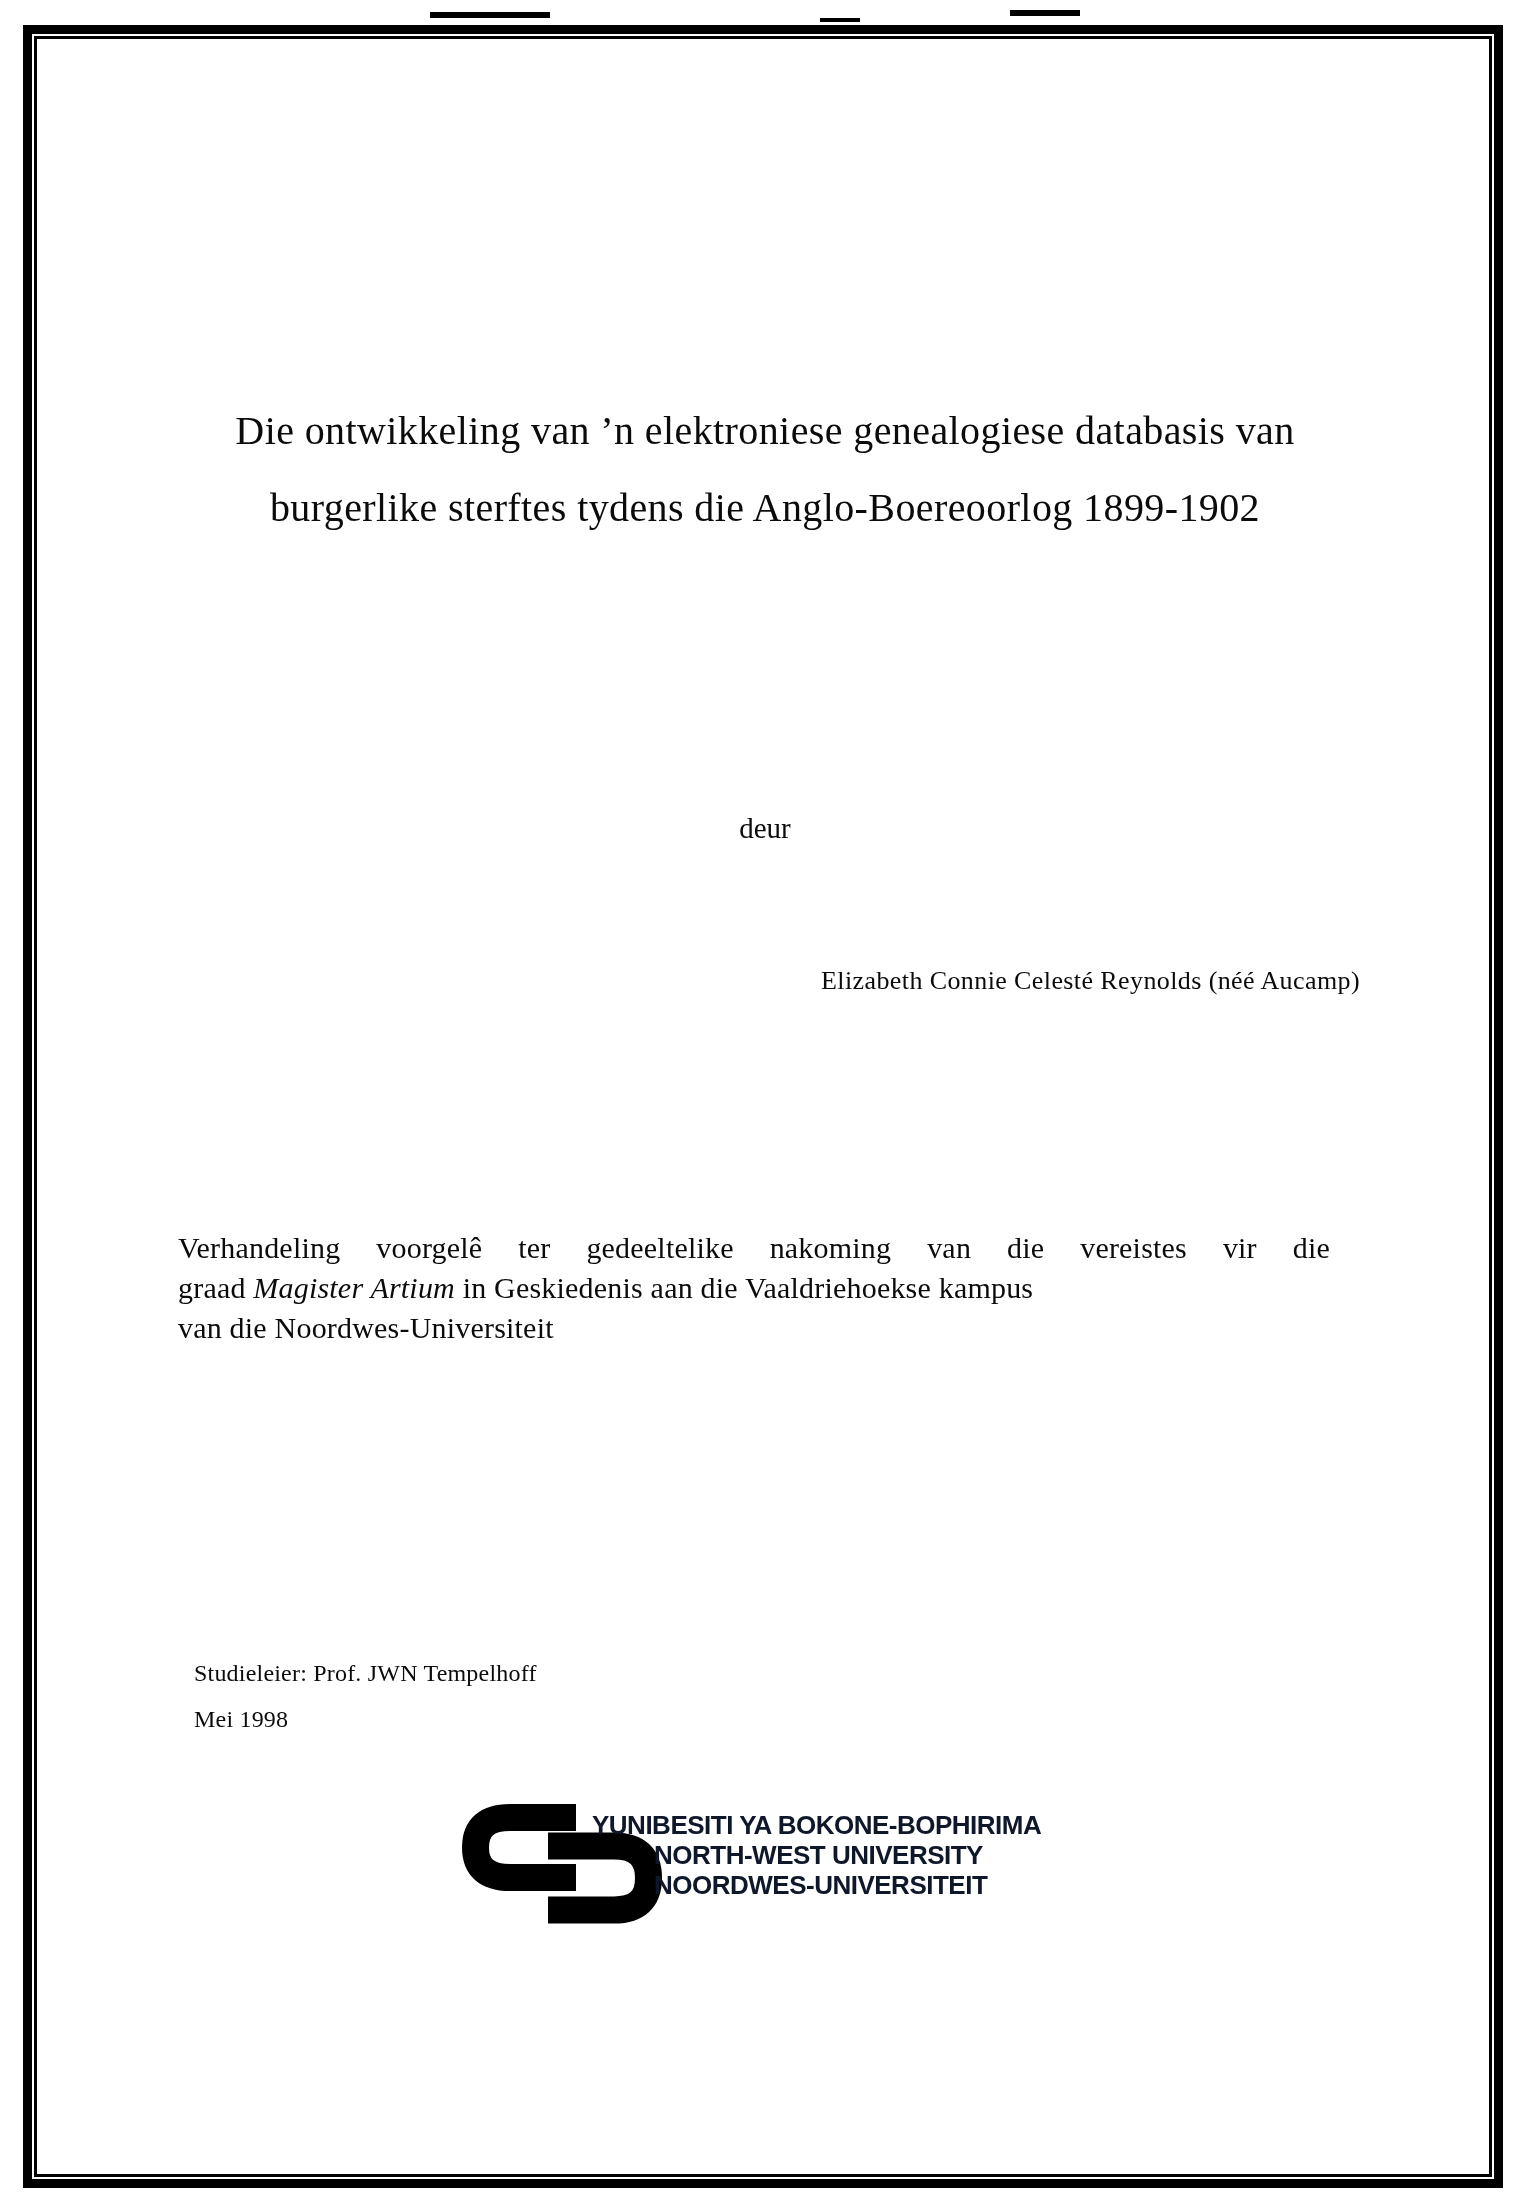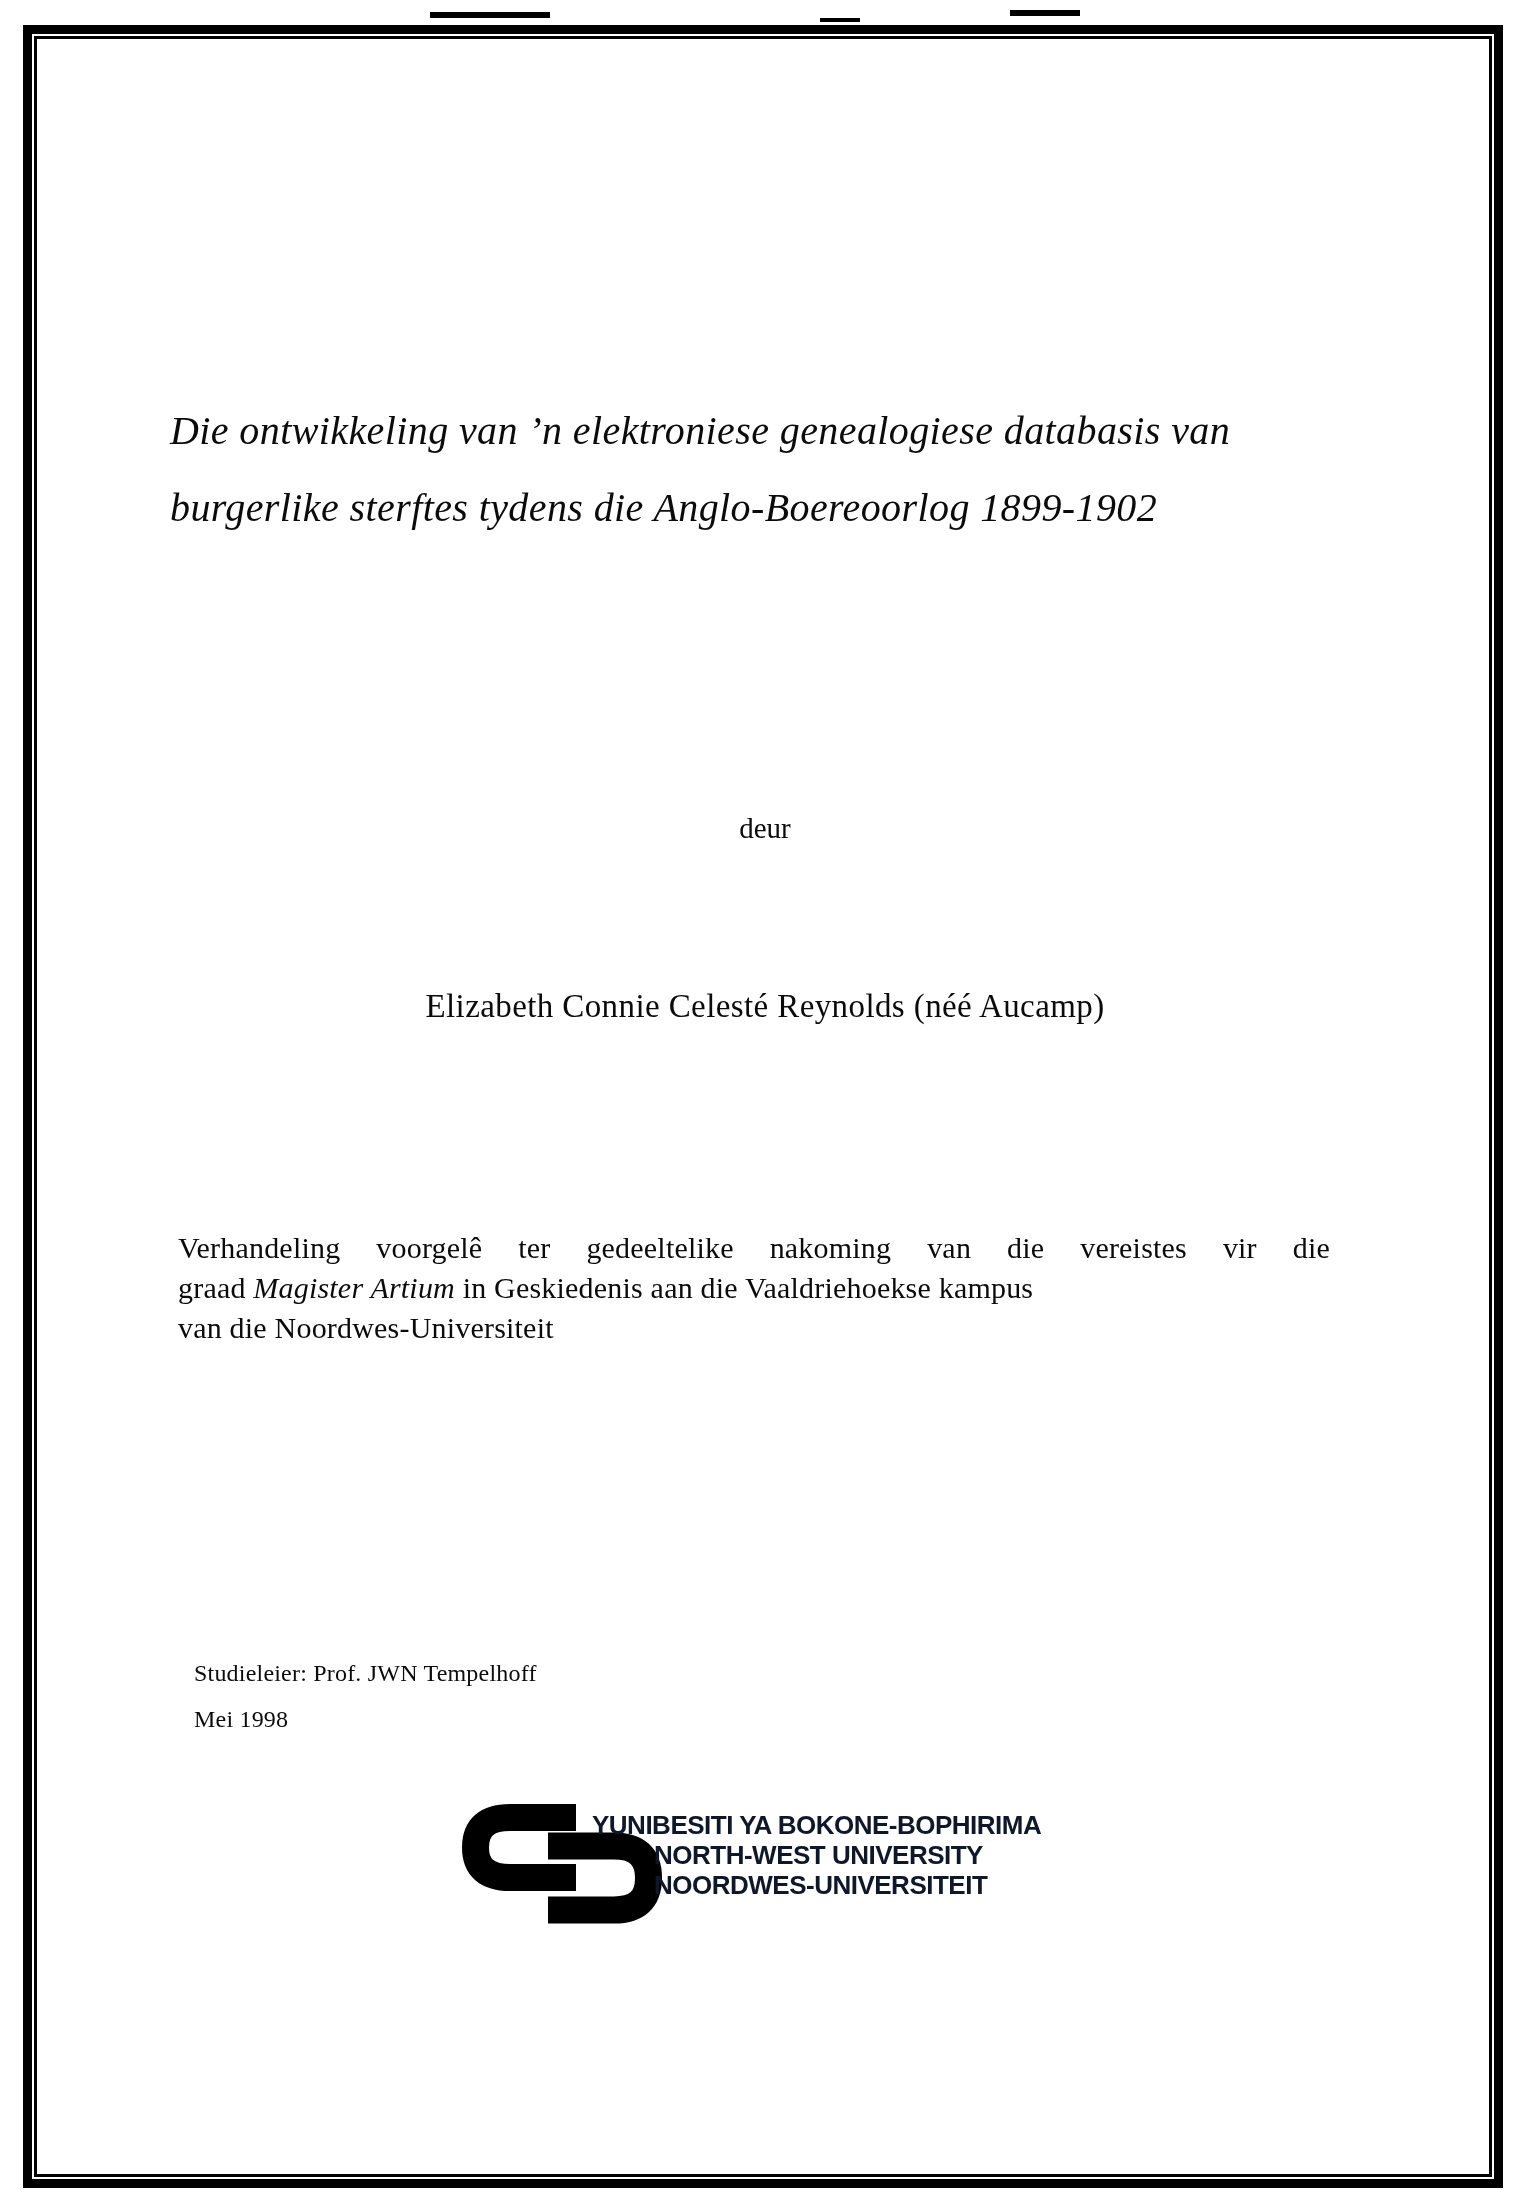--- a/index.html
+++ b/index.html
@@ -38,42 +38,42 @@
   .artifact-1 { left: 430px; top: 12px;  width: 120px; height: 6px; }
   .artifact-2 { left: 1010px; top: 10px; width: 70px;  height: 6px; }
   .artifact-3 { left: 820px; top: 18px;  width: 40px;  height: 4px; }
 
   
   .thesis-title {
     position: absolute;
     left: 170px;
     top: 392px;
     width: 1190px;
+    text-align: center;
     font-size: 40px;
     line-height: 77px;
     letter-spacing: 0.4px;
-    font-style: italic;
   }
 
   .byline {
     position: absolute;
     left: 170px;
     top: 812px;
     width: 1190px;
     text-align: center;
     font-size: 29px;
   }
 
   .author-name {
     position: absolute;
     left: 170px;
-    top: 988px;
+    top: 966px;
     width: 1190px;
-    text-align: center;
-    font-size: 33px;
+    text-align: right;
+    font-size: 26px;
     letter-spacing: 0.4px;
   }
 
   .degree-statement {
     position: absolute;
     left: 178px;
     top: 1228px;
     width: 1152px;
     font-size: 30px;
     line-height: 40px;

